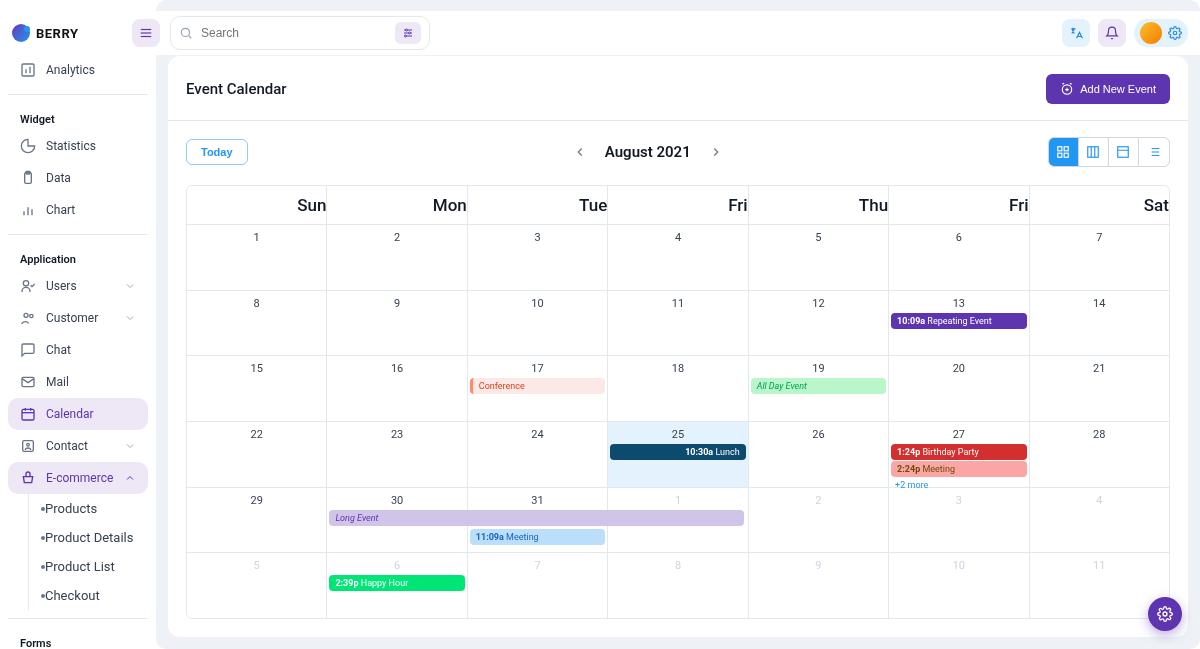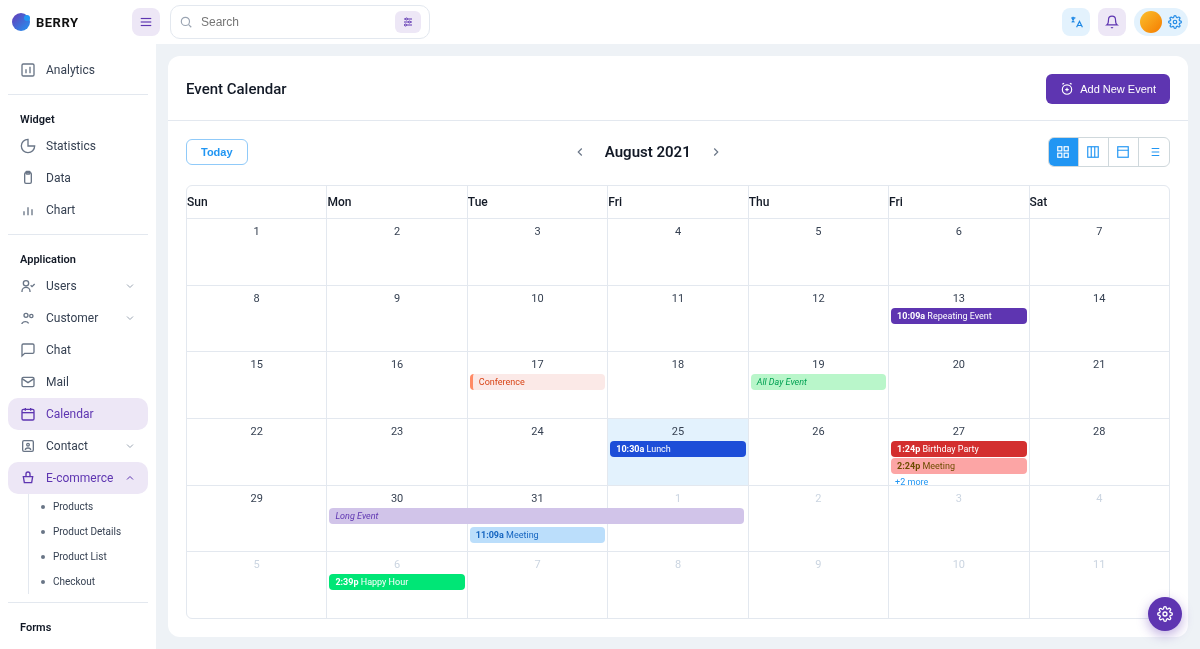--- a/index.html
+++ b/index.html
@@ -1,20 +1,20 @@
 <!DOCTYPE html>
 <html><head>
 <meta charset="utf-8">
 <style>
 * { box-sizing: border-box; margin: 0; padding: 0; }
 body { font-family: -apple-system, BlinkMacSystemFont, 'Segoe UI', Roboto, sans-serif; font-size: 12px; color: #364152; background: #fff; }
 .app { display: flex; height: 649px; width: 1200px; }
 .sidebar { width: 156px; padding: 10px 8px; overflow-y: auto; }
-.main { flex: 1; background: #eef2f6; padding: 12px; overflow: hidden; }
-.topbar { position: absolute; top: 0; left: 0; right: 0; height: 44px; display: flex; align-items: center; padding: 0 12px; background: #fff; z-index: 10; }
+.main { flex: 1; background: #eef2f6; padding: 12px; overflow: hidden; border-radius: 10px; }
+.topbar { position: absolute; top: 11px; left: 0; right: 0; height: 44px; display: flex; align-items: center; padding: 0 12px; background: #fff; z-index: 10; }
 .logo-wrap { display: flex; align-items: center; gap: 6px; width: 120px; }
 .logo-dot { width: 18px; height: 18px; border-radius: 50%; background: linear-gradient(135deg, #673ab7, #2196f3); position: relative; }
 .logo-dot::before { content: ''; position: absolute; top: 2px; right: 0px; width: 6px; height: 6px; background: #2196f3; border-radius: 50%; }
 .logo-text { font-weight: 700; font-size: 13px; letter-spacing: 0.5px; color: #111; }
 .menu-btn { width: 28px; height: 28px; border-radius: 8px; background: #ede7f6; display: flex; align-items: center; justify-content: center; cursor: pointer; color: #5e35b1; }
 .search-box { margin-left: 10px; width: 260px; height: 34px; border: 1px solid #e3e8ef; border-radius: 10px; display: flex; align-items: center; padding: 0 8px; gap: 8px; }
 .search-box input { flex: 1; border: none; outline: none; font-size: 12px; color: #697586; background: transparent; }
 .search-box .filter { width: 26px; height: 22px; border-radius: 6px; background: #ede7f6; display: flex; align-items: center; justify-content: center; color: #5e35b1; }
 .topbar-right { margin-left: auto; display: flex; align-items: center; gap: 8px; }
 .icon-btn { width: 28px; height: 28px; border-radius: 8px; display: flex; align-items: center; justify-content: center; cursor: pointer; }
@@ -26,39 +26,39 @@
 .content-wrap { margin-top: 44px; height: calc(100% - 44px); }
 .side-content { margin-top: 44px; }
 .nav-item { display: flex; align-items: center; gap: 10px; padding: 8px 12px; border-radius: 10px; cursor: pointer; color: #364152; font-size: 12px; }
 .nav-item.active { background: #ede7f6; color: #5e35b1; }
 .nav-item .chev { margin-left: auto; }
 .nav-icon { width: 16px; height: 16px; color: #697586; flex-shrink: 0; }
 .nav-item.active .nav-icon { color: #5e35b1; }
 .nav-header { font-size: 11px; font-weight: 600; color: #121926; padding: 10px 12px 4px; }
 .nav-divider { border-top: 1px solid #e3e8ef; margin: 8px 0; }
 .sub-nav { border-left: 1px solid #e3e8ef; margin-left: 20px; padding-left: 0; }
-.sub-item { display: flex; align-items: center; gap: 8px; padding: 7px 12px; cursor: pointer; font-size: 10px; color: #364152; }
+.sub-item { display: flex; align-items: center; padding: 7px 12px; cursor: pointer; font-size: 13px; color: #364152; }
 .sub-item .dot { width: 4px; height: 4px; border-radius: 50%; background: #697586; }
 .card { background: #fff; border-radius: 12px; padding: 18px; height: 100%; display: flex; flex-direction: column; }
 .card-head { display: flex; align-items: center; justify-content: space-between; }
 .card-title { font-size: 15px; font-weight: 500; color: #121926; }
 .add-btn { background: #5e35b1; color: #fff; border: none; border-radius: 6px; padding: 8px 14px; font-size: 11px; font-weight: 500; display: flex; align-items: center; gap: 6px; cursor: pointer; }
 .card-divider { border-top: 1px solid #e3e8ef; margin: 16px -18px; }
 .toolbar { display: flex; align-items: center; justify-content: space-between; }
 .today-btn { border: 1px solid #90caf9; background: #fff; color: #2196f3; border-radius: 6px; padding: 6px 14px; font-size: 11px; cursor: pointer; font-weight: bold; }
 .nav-month { display: flex; align-items: center; gap: 14px; }
 .nav-month .arrow { cursor: pointer; padding: 4px; color: #697586; }
 .month-title { font-size: 15px; font-weight: 600; color: #121926; }
 .view-group { display: flex; border: 1px solid #cfd8dc; border-radius: 6px; overflow: hidden; }
 .view-btn { width: 30px; height: 28px; display: flex; align-items: center; justify-content: center; border-right: 1px solid #cfd8dc; cursor: pointer; color: #2196f3; }
 .view-btn:last-child { border-right: none; }
 .view-btn.active { background: #2196f3; color: #fff; }
 .calendar { margin-top: 18px; border: 1px solid #e3e8ef; border-radius: 6px; overflow: hidden; flex: 1; display: flex; flex-direction: column; }
 .cal-head { display: flex; }
-.cal-head .dh { flex: 1; text-align: left; font-size: 12px; font-weight: 500; padding: 9px 0; border-right: 1px solid #e3e8ef; color: #121926; }
+.cal-head .dh { flex: 1; text-align: right; font-size: 17px; font-weight: 500; padding: 9px 0; border-right: 1px solid #e3e8ef; color: #121926; }
 .cal-head .dh:last-child { border-right: none; }
 .cal-body { flex: 1; display: flex; flex-direction: column; }
 .cal-row { flex: 1; display: flex; border-top: 1px solid #e3e8ef; min-height: 50px; }
 .cal-cell { flex: 1; border-right: 1px solid #e3e8ef; position: relative; padding: 2px 0; }
 .cal-cell:last-child { border-right: none; }
 .cal-date { text-align: center; font-size: 11px; padding: 4px 0 2px; color: #364152; }
 .cal-cell.other .cal-date { color: #cbd5e1; }
 .cal-cell.today { background: #e3f2fd; }
 .evt { margin: 1px 2px; padding: 3px 6px; border-radius: 4px; font-size: 9px; white-space: nowrap; overflow: hidden; }
 .more-link { font-size: 9px; color: #2196f3; padding: 2px 6px; cursor: pointer; }
@@ -403,21 +403,21 @@
                   <div class="cal-date">22</div>
                 </div>
                 <div class="cal-cell">
                   <div class="cal-date">23</div>
                 </div>
                 <div class="cal-cell">
                   <div class="cal-date">24</div>
                 </div>
                 <div class="cal-cell today">
                   <div class="cal-date">25</div>
-                  <div class="evt" style="background: #1d4ed8; color: rgb(255, 255, 255);"><b>10:30a</b> Lunch</div>
+                  <div class="evt" style="background: #0c4a6e; color: rgb(255, 255, 255); text-align: right;"><b>10:30a</b> Lunch</div>
                 </div>
                 <div class="cal-cell">
                   <div class="cal-date">26</div>
                 </div>
                 <div class="cal-cell">
                   <div class="cal-date">27</div>
                   <div class="evt" style="background: rgb(211, 47, 47); color: rgb(255, 255, 255);"><b>1:24p</b> Birthday Party</div>
                   <div class="evt" style="background: #fca5a5; color: rgb(109, 76, 0);"><b>2:24p</b> Meeting</div>
                   <div class="more-link">+2 more</div>
                 </div>

